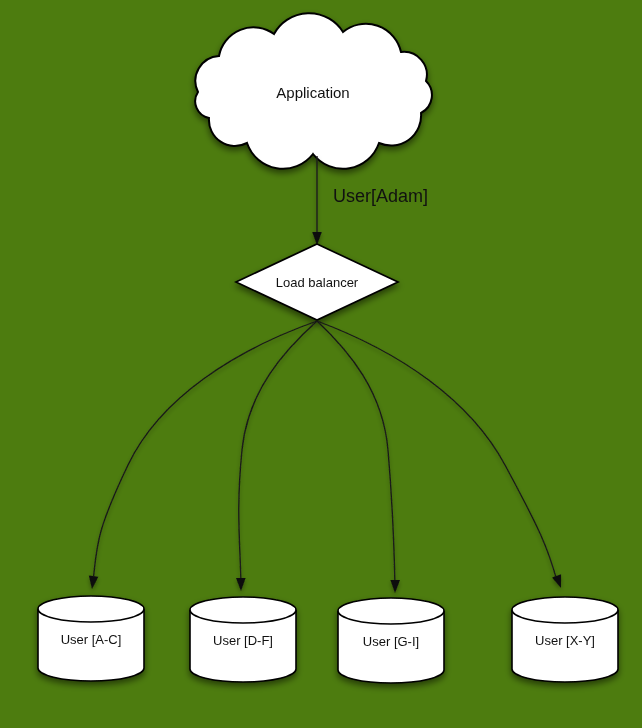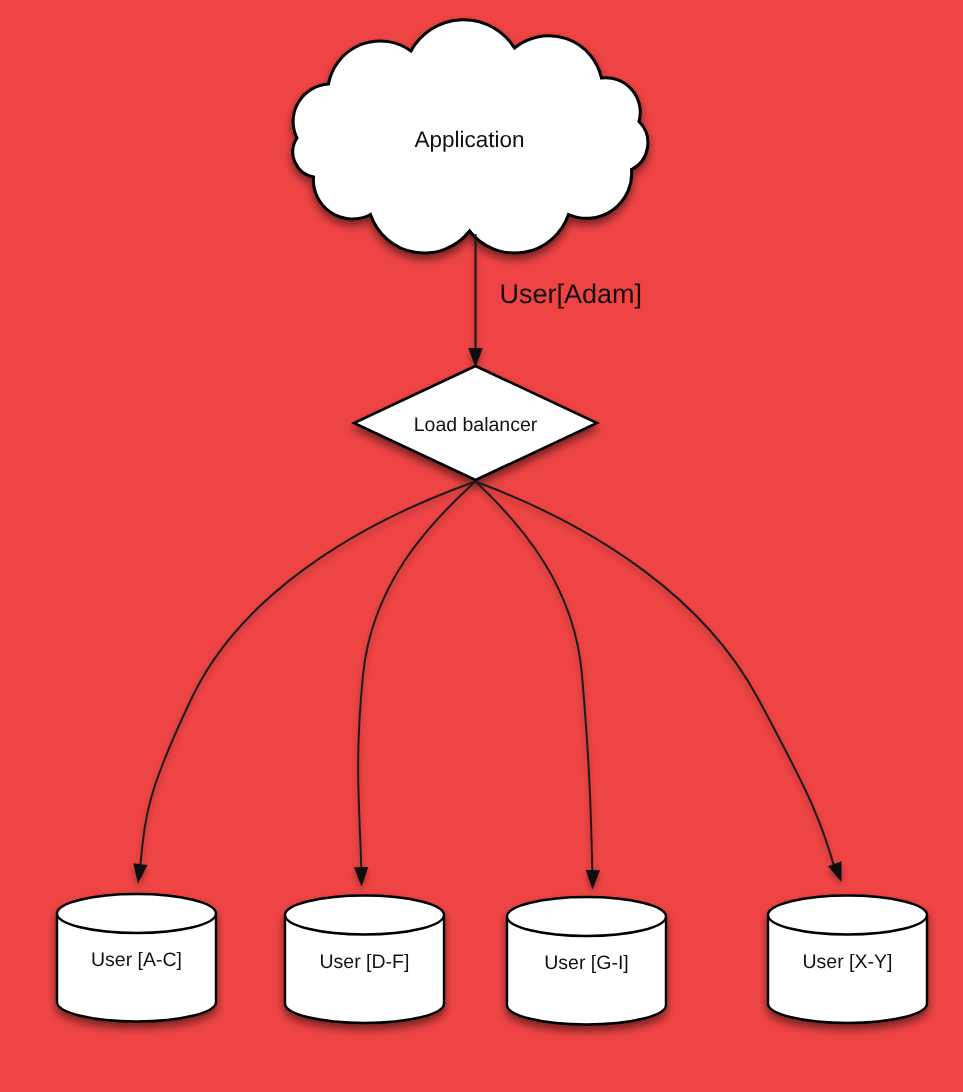--- a/index.html
+++ b/index.html
@@ -5,21 +5,21 @@
   html, body {
     margin: 0;
     padding: 0;
     background: #ffffff;
     font-family: "Liberation Sans", sans-serif;
   }
   .canvas {
     position: relative;
     width: 642px;
     height: 728px;
-    background: #ef4444;
+    background: #4d7c0f;
     overflow: hidden;
   }
   svg { display: block; }
   .shape {
     fill: #ffffff;
     stroke: #000000;
   }
   .edge {
     fill: none;
     stroke: #1a1a1a;

